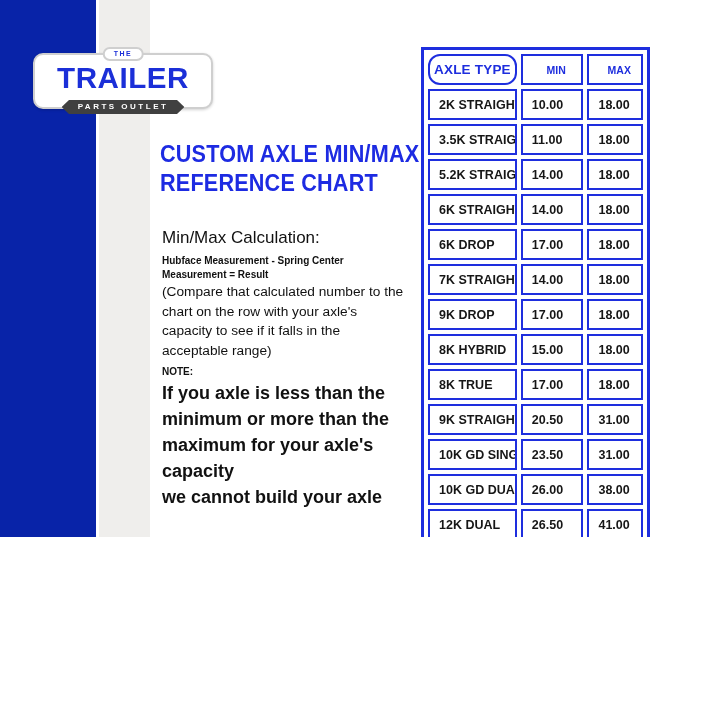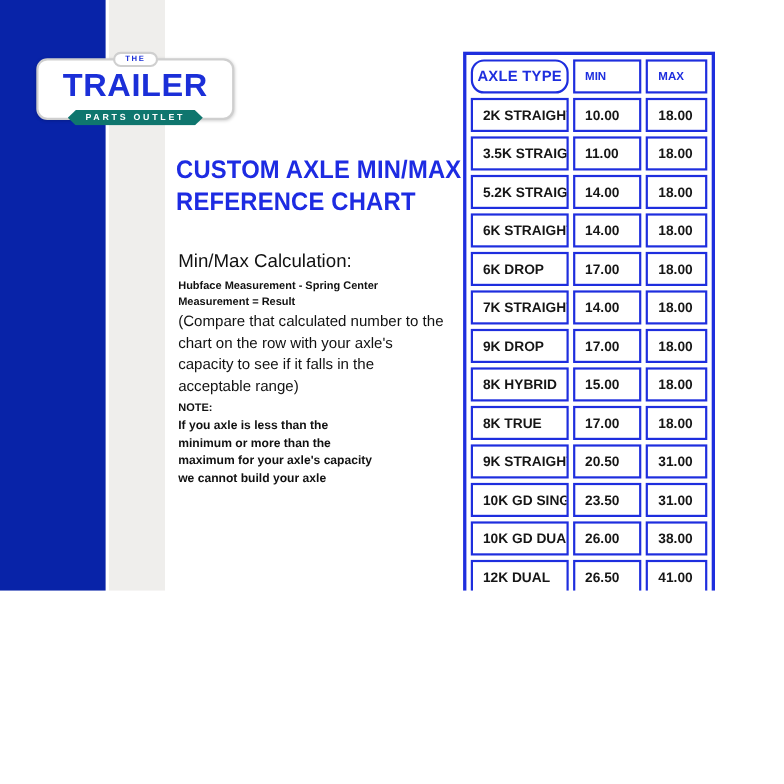--- a/index.html
+++ b/index.html
@@ -13,56 +13,56 @@
   
   .logo-card{position:absolute;left:33px;top:53px;width:176px;height:52px;background:#fff;
              border:2px solid #cfcfcf;border-radius:10px;box-shadow:0 1px 3px rgba(0,0,0,.18);}
   .logo-the{position:absolute;left:50%;top:-8px;transform:translateX(-50%);background:#fff;
             border:2px solid #cfcfcf;border-radius:8px;font-size:7px;font-weight:bold;
             color:#1B2FD8;padding:1px 9px;letter-spacing:1.5px;line-height:1.2;}
   .logo-name{position:absolute;left:0;right:0;top:9px;text-align:center;font-size:29px;
              font-weight:800;color:#1B2FD8;letter-spacing:0.5px;transform:scaleX(1.02);
              transform-origin:center;line-height:1;}
   .logo-banner{position:absolute;left:50%;bottom:-7px;transform:translateX(-50%);
-               background:#0f766e;color:#fff;font-size:8px;font-weight:bold;letter-spacing:2.5px;
+               background:#404040;color:#fff;font-size:8px;font-weight:bold;letter-spacing:2.5px;
                padding:3px 16px;white-space:nowrap;line-height:1;
                clip-path:polygon(0 50%,6% 0,94% 0,100% 50%,94% 100%,6% 100%);}
 
   
   .heading{position:absolute;left:160px;top:140px;margin:0;font-size:23px;font-weight:800;
            color:#1D2BE2;line-height:1.24;white-space:pre-line;letter-spacing:.2px;
            transform:scaleX(.94);transform-origin:left top;}
 
   
   .calc{position:absolute;left:162px;top:228px;width:252px;color:#111;}
   .calc-title{margin:0 0 6px 0;font-size:17px;font-weight:normal;}
   .calc-formula{margin:0;font-size:10px;font-weight:bold;line-height:1.42;white-space:pre-line;}
   .calc-expl{margin:0;font-size:13.7px;line-height:1.42;white-space:pre-line;}
 
   
   .note{position:absolute;left:162px;top:366px;width:260px;color:#111;}
   .note-title{margin:0 0 3px 0;font-size:10px;font-weight:bold;}
-  .note-body{margin:0;font-size:11px;font-weight:bold;line-height:1.45;white-space:pre-line;}
+  .note-body{margin:0;font-size:18px;font-weight:bold;line-height:1.45;white-space:pre-line;}
 
   
   .footer{position:absolute;left:162px;top:668px;font-size:8px;font-weight:bold;
           color:#2330E0;letter-spacing:.2px;white-space:nowrap;}
 
   
   .axle-table{position:absolute;left:421px;top:47px;width:229px;background:#fff;
               border-collapse:separate;border-spacing:4px;border:3px solid #1E2EDE;
               table-layout:fixed;}
   .axle-table col.c1{width:88px;}
   .axle-table col.c2{width:62px;}
   .axle-table col.c3{width:55px;}
   .axle-table th,.axle-table td{border:2px solid #1E2EDE;height:25px;vertical-align:middle;
               overflow:hidden;white-space:nowrap;}
   .axle-table th{color:#1E2EDE;font-weight:bold;}
   .axle-table th.h-type{font-size:13.5px;text-align:center;letter-spacing:.2px;border-radius:12px;}
-  .axle-table th.h-num{font-size:10.5px;text-align:left;padding-left:9px;}
+  .axle-table th.h-num{font-size:10.5px;text-align:center;padding-left:9px;}
   .axle-table td{font-size:12.5px;font-weight:bold;color:#161616;text-align:left;padding-left:9px;}
 </style>
 </head>
 <body>
 
 <div class="page">
 
   <div class="bar-blue"></div>
   <div class="bar-gray"></div>
 

